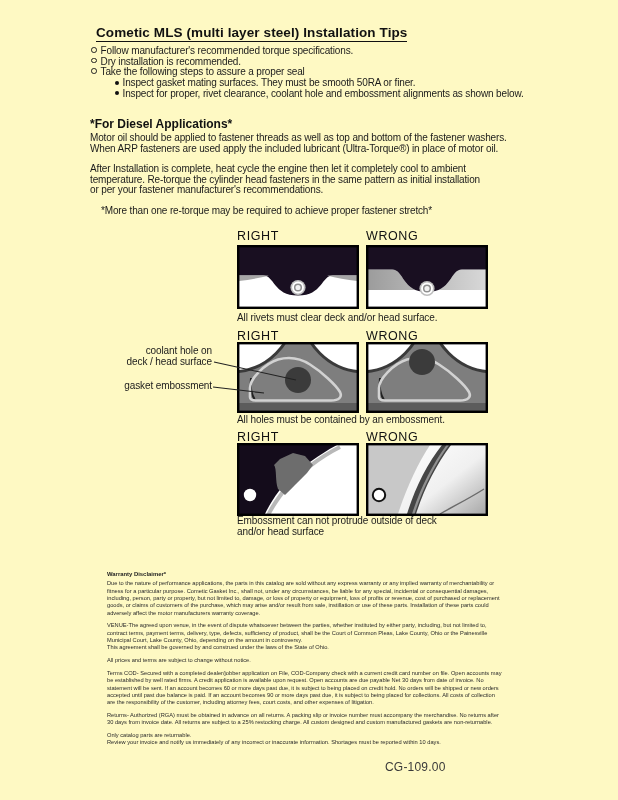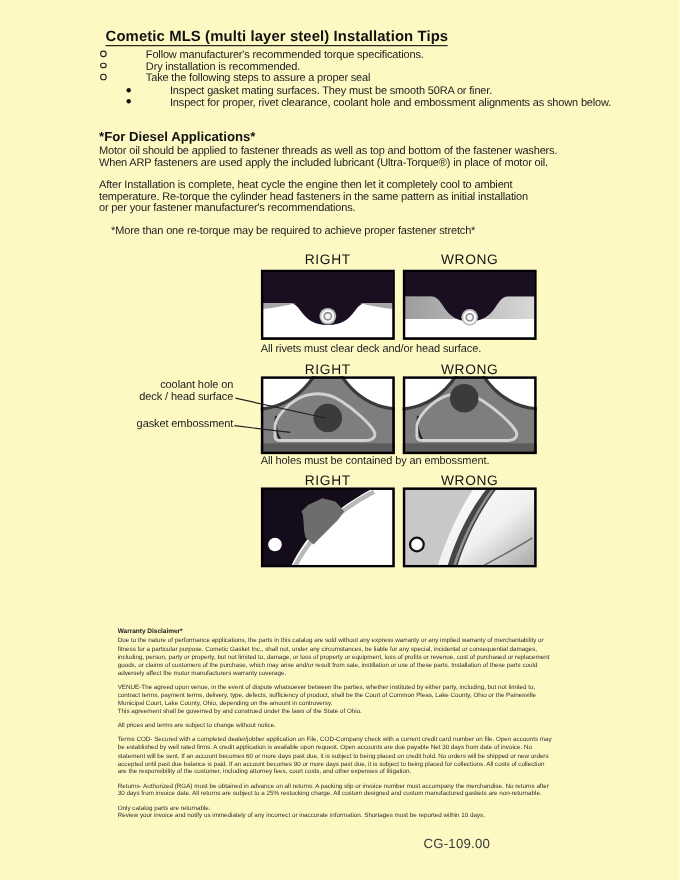--- a/index.html
+++ b/index.html
@@ -3,30 +3,30 @@
 <meta charset="utf-8">
 <style>
   html,body{margin:0;padding:0;background:#ffffff;}
   #page{position:relative;width:618px;height:800px;background:#fef9c3;overflow:hidden;
         font-family:Liberation Sans, sans-serif;color:#1b1b1b;}
   .abs{position:absolute;}
   
   #title{left:96px;top:25px;font-size:13.5px;font-weight:bold;color:#111;
          border-bottom:1.6px solid #111;padding-bottom:1px;letter-spacing:0.1px;white-space:nowrap;}
   
-  .body-line{font-size:10px;line-height:10.7px;letter-spacing:-0.15px;white-space:nowrap;color:#1b1b1b;gap:32px;}
+  .body-line{font-size:10px;line-height:10.7px;letter-spacing:-0.15px;white-space:nowrap;color:#1b1b1b;}
   .brow{display:flex;align-items:baseline;}
   .obullet{display:inline-block;width:3.6px;height:3.6px;border:1px solid #222;border-radius:50%;
            margin-right:4px;position:relative;top:-1.5px;flex:none;}
   .fbullet{display:inline-block;width:4px;height:4px;background:#111;border-radius:50%;
            margin-right:3.5px;position:relative;top:-1.5px;flex:none;}
   .sub{margin-left:24px;}
   #diesel-heading{left:90px;top:117px;font-size:12px;font-weight:bold;color:#111;white-space:nowrap;}
   
-  .dlabel{font-size:12.5px;letter-spacing:0.6px;color:#111;text-align:center;width:122px;white-space:nowrap;}
+  .dlabel{font-size:12.5px;letter-spacing:0.6px;color:#111;width:122px;white-space:nowrap;}
   .caption{font-size:10px;letter-spacing:-0.1px;color:#1b1b1b;white-space:nowrap;}
   .callout{font-size:10px;letter-spacing:-0.1px;color:#1b1b1b;text-align:right;width:112px;white-space:nowrap;}
   
   #disclaimer{left:107px;top:571px;width:430px;}
   .fp-head{font-size:5.9px;font-weight:bold;line-height:7.3px;margin-bottom:2.2px;color:#222;}
   .fp-par{margin:0 0 5.5px 0;}
   .fp-line{font-size:5.7px;line-height:7.3px;letter-spacing:0;color:#2a2a2a;white-space:nowrap;}
   #footer-code{left:385px;top:760px;font-size:12px;color:#3a3a3a;letter-spacing:0.2px;}
   svg{display:block;}
 </style>
@@ -172,20 +172,24 @@
       <rect x="0" y="0" width="122" height="73" fill="#c8c8c8"></rect>
       <path d="M64 2 C52 20 40 46 32 71 L120 71 V2 Z" fill="url(#g3)"></path>
       <path d="M118 46 C104 55 88 63 74 71" fill="none" stroke="#6a6a6a" stroke-width="1.4"></path>
       <path d="M76 2 C61 21 49 45 41 71 L50 71 C58 46 70 22 85 2 Z" fill="#454545"></path>
       <path d="M80.5 2 C66 22 54 46 46 71 L48.5 71 C56.5 46 68.5 22 83 2 Z" fill="#909090"></path>
       <circle cx="13" cy="52" r="6.2" fill="#ffffff" stroke="#111111" stroke-width="2"></circle>
       <rect x="1.2" y="1.2" width="119.6" height="70.6" fill="none" stroke="#000000" stroke-width="2.4"></rect>
     </svg>
   </div>
 
+  <div class="abs" style="left:237px;top:515px;">
+    <div class="caption">Embossment can not protrude outside of deck</div>
+    <div class="caption">and/or head surface</div>
+  </div>
 
   <svg class="abs" style="left:0;top:0;pointer-events:none;" width="618" height="800" viewBox="0 0 618 800">
     <line x1="214" y1="362" x2="296" y2="380" stroke="#222222" stroke-width="1.1"></line>
     <line x1="213" y1="387" x2="264" y2="393" stroke="#222222" stroke-width="1.1"></line>
   </svg>
 
   <div class="abs" id="disclaimer">
     <div class="fp-head">Warranty Disclaimer*</div>
     <div class="fp-par">
       <div class="fp-line">Due to the nature of performance applications, the parts in this catalog are sold without any express warranty or any implied warranty of merchantability or</div>

